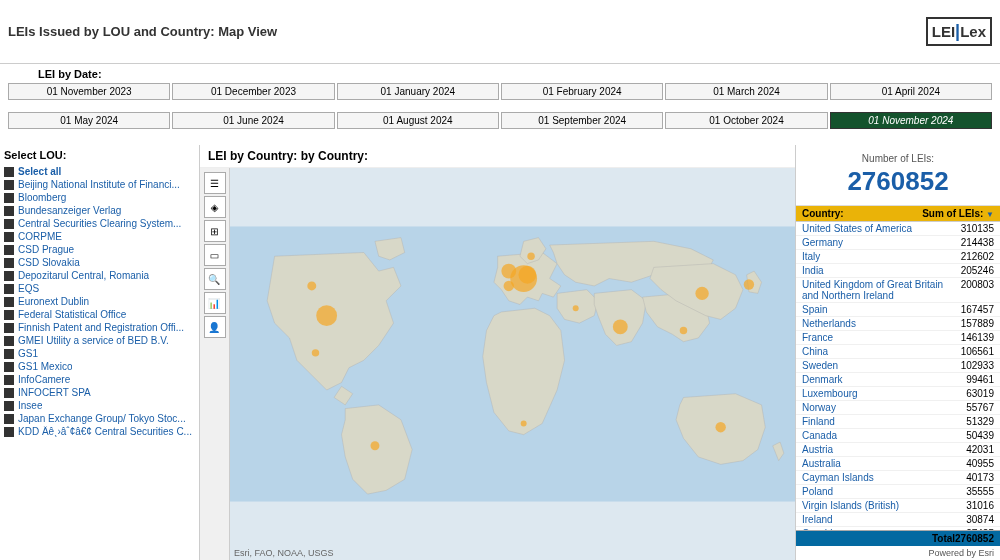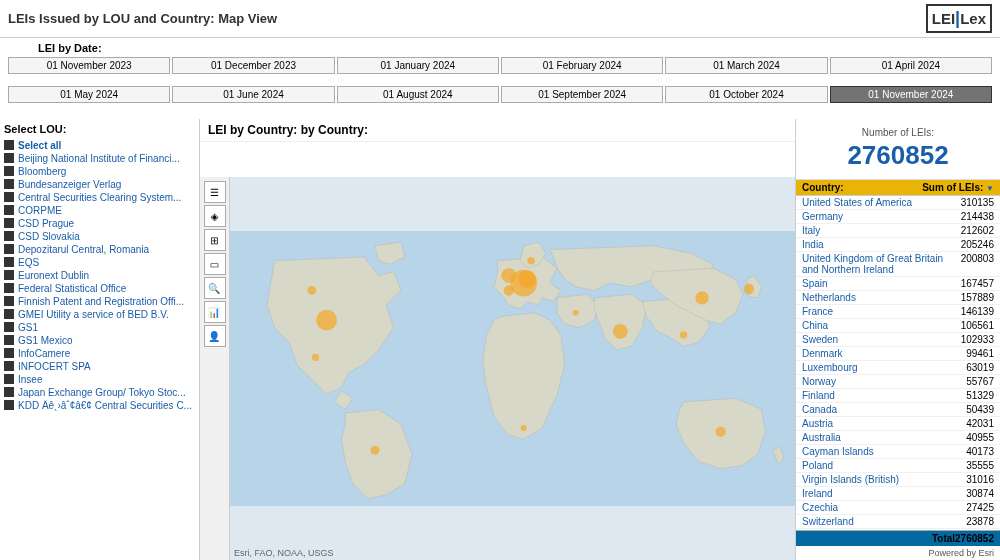--- a/index.html
+++ b/index.html
@@ -1,44 +1,44 @@
 <!DOCTYPE html>
 <html><head>
   <meta charset="utf-8">
   <style>
     * { box-sizing: border-box; margin: 0; padding: 0; }
     body { font-family: Arial, sans-serif; font-size: 11px; background: #fff; width: 1000px; height: 560px; overflow: hidden; }
 
     #app { width: 1000px; height: 560px; display: flex; flex-direction: column; }
 
     
-    #header { display: flex; justify-content: space-between; align-items: center; padding: 4px 8px; border-bottom: 1px solid #ccc; }
+    #header { display: flex; justify-content: space-between; align-items: center; padding: 17px 8px; border-bottom: 1px solid #ccc; }
     #header-title { font-size: 13px; font-weight: bold; color: #333; }
     #logo { display: flex; align-items: center; }
     .logo-box { border: 2px solid #333; padding: 2px 4px; font-size: 14px; font-weight: bold; }
 
     
     #date-section { padding: 4px 8px; }
     #date-label { font-size: 11px; font-weight: bold; margin-bottom: 3px; margin-left: 30px; }
     .date-grid { display: grid; grid-template-columns: repeat(6, 1fr); gap: 2px; margin-bottom: 12px; }
     .date-btn { border: 1px solid #aaa; padding: 2px 4px; font-size: 10px; background: #f5f5f5; cursor: pointer; text-align: center; white-space: nowrap; overflow: hidden; text-overflow: ellipsis; }
-    .date-btn.active { background: #737373; color: #fff; border-color: #333; }
+    .date-btn.active { background: #14532d; color: #fff; border-color: #333; font-style: italic; }
 
     
     #main { display: flex; flex: 1; overflow: hidden; }
 
     
     #left-panel { width: 200px; border-right: 1px solid #ccc; padding: 4px; overflow-y: auto; flex-shrink: 0; }
     #lou-label { font-weight: bold; font-size: 11px; margin-bottom: 4px; }
-    .lou-item { display: flex; align-items: flex-start; gap: 4px; padding: 1px 0; font-size: 10px; white-space: nowrap; overflow: hidden; text-overflow: ellipsis; cursor: pointer; }
+    .lou-item { display: flex; align-items: flex-end; gap: 4px; padding: 1px 0; font-size: 10px; white-space: nowrap; overflow: hidden; text-overflow: ellipsis; cursor: pointer; }
     .lou-checkbox { width: 10px; height: 10px; border: 1px solid #333; flex-shrink: 0; background: #333; }
     .lou-name { overflow: hidden; text-overflow: ellipsis; color: #1a5ea8; }
 
     
-    #center { flex: 1; display: flex; flex-direction: column; gap: 35px; }
+    #center { flex: 1; display: flex; flex-direction: column; }
     #map-header { padding: 4px 8px; font-size: 12px; font-weight: bold; border-bottom: 1px solid #eee; }
     #map-tools { display: flex; flex-direction: column; gap: 2px; padding: 4px; background: #f0f0f0; border-right: 1px solid #ccc; width: 30px; align-items: center; }
     #map-wrapper { display: flex; flex: 1; }
     #map-container { flex: 1; position: relative; background: #dde8f0; overflow: hidden; }
     #map-attribution { position: absolute; bottom: 2px; left: 4px; font-size: 9px; color: #666; }
     .tool-btn { width: 22px; height: 22px; border: 1px solid #aaa; background: #fff; display: flex; align-items: center; justify-content: center; font-size: 10px; cursor: pointer; }
 
     
     #right-panel { width: 205px; border-left: 1px solid #ccc; display: flex; flex-direction: column; overflow-y: auto; }
     #lei-count-box { background: #fff; border-bottom: 1px solid #ddd; padding: 8px; text-align: center; }

